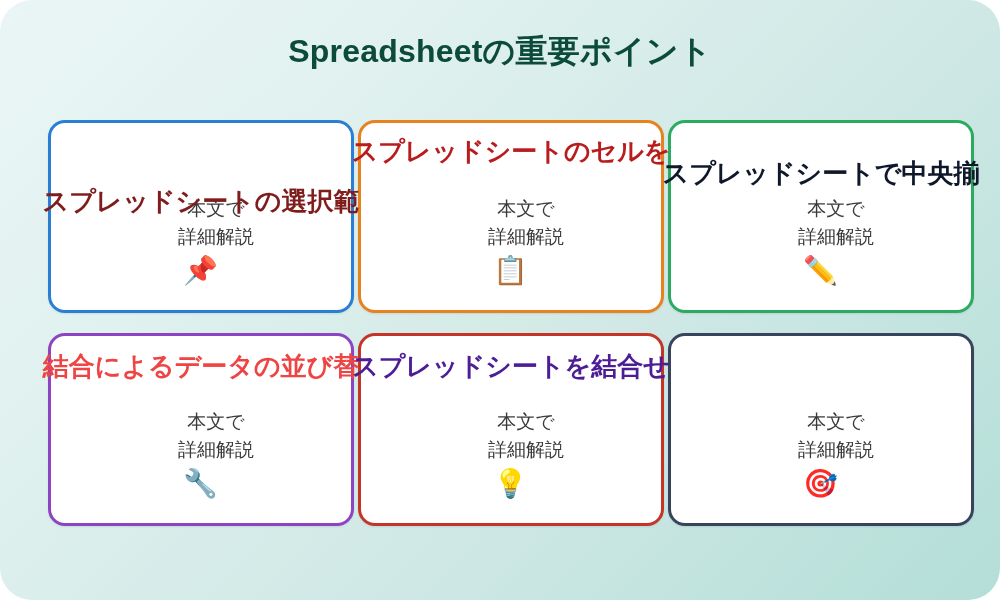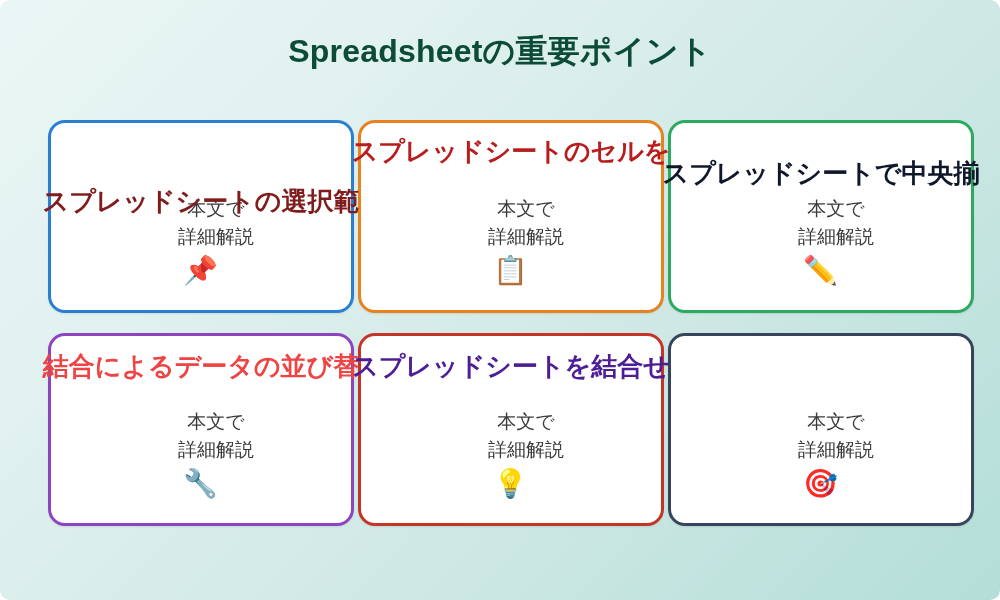--- a/index.html
+++ b/index.html
@@ -13,21 +13,21 @@
     height: 600px;
     overflow: hidden;
     font-family: "Liberation Sans", "DejaVu Sans", sans-serif;
   }
 
   #infographic {
     position: relative;
     width: 1000px;
     height: 600px;
     box-sizing: border-box;
-    border-radius: 10px;
+    border-radius: 32px;
     overflow: hidden;
     background: linear-gradient(135deg, #eaf6f5 0%, #e0f1ef 28%, #cfe8e5 62%, #b3ded7 100%);
   }
 
   .page-title {
     position: absolute;
     top: 30px;
     left: 0;
     width: 1000px;
     text-align: center;

